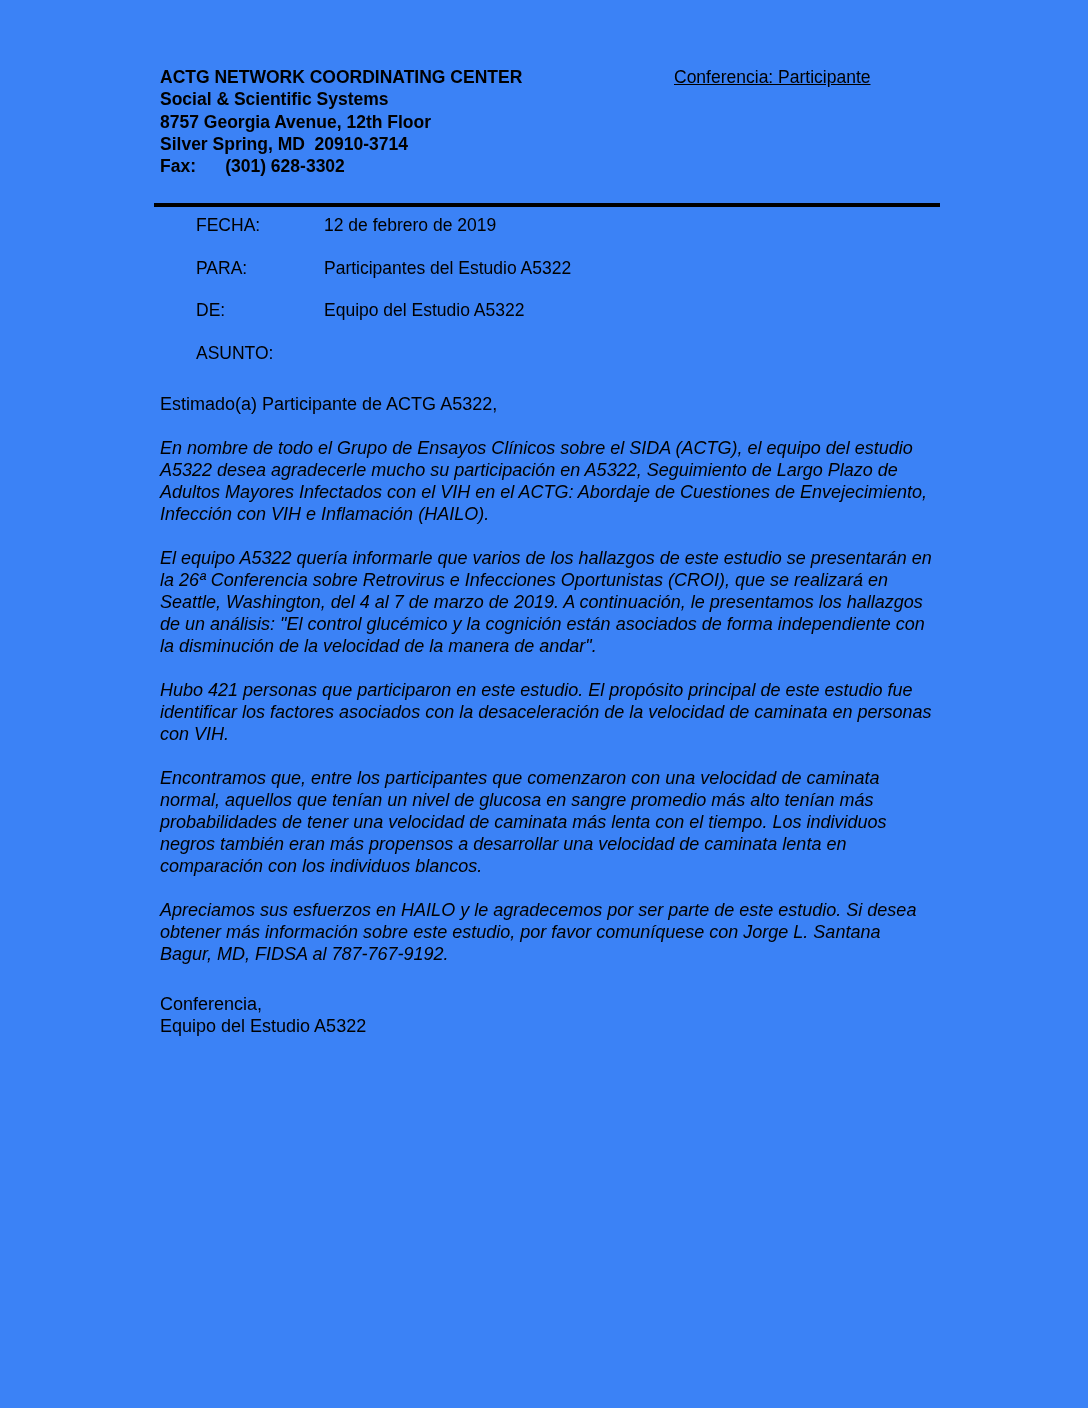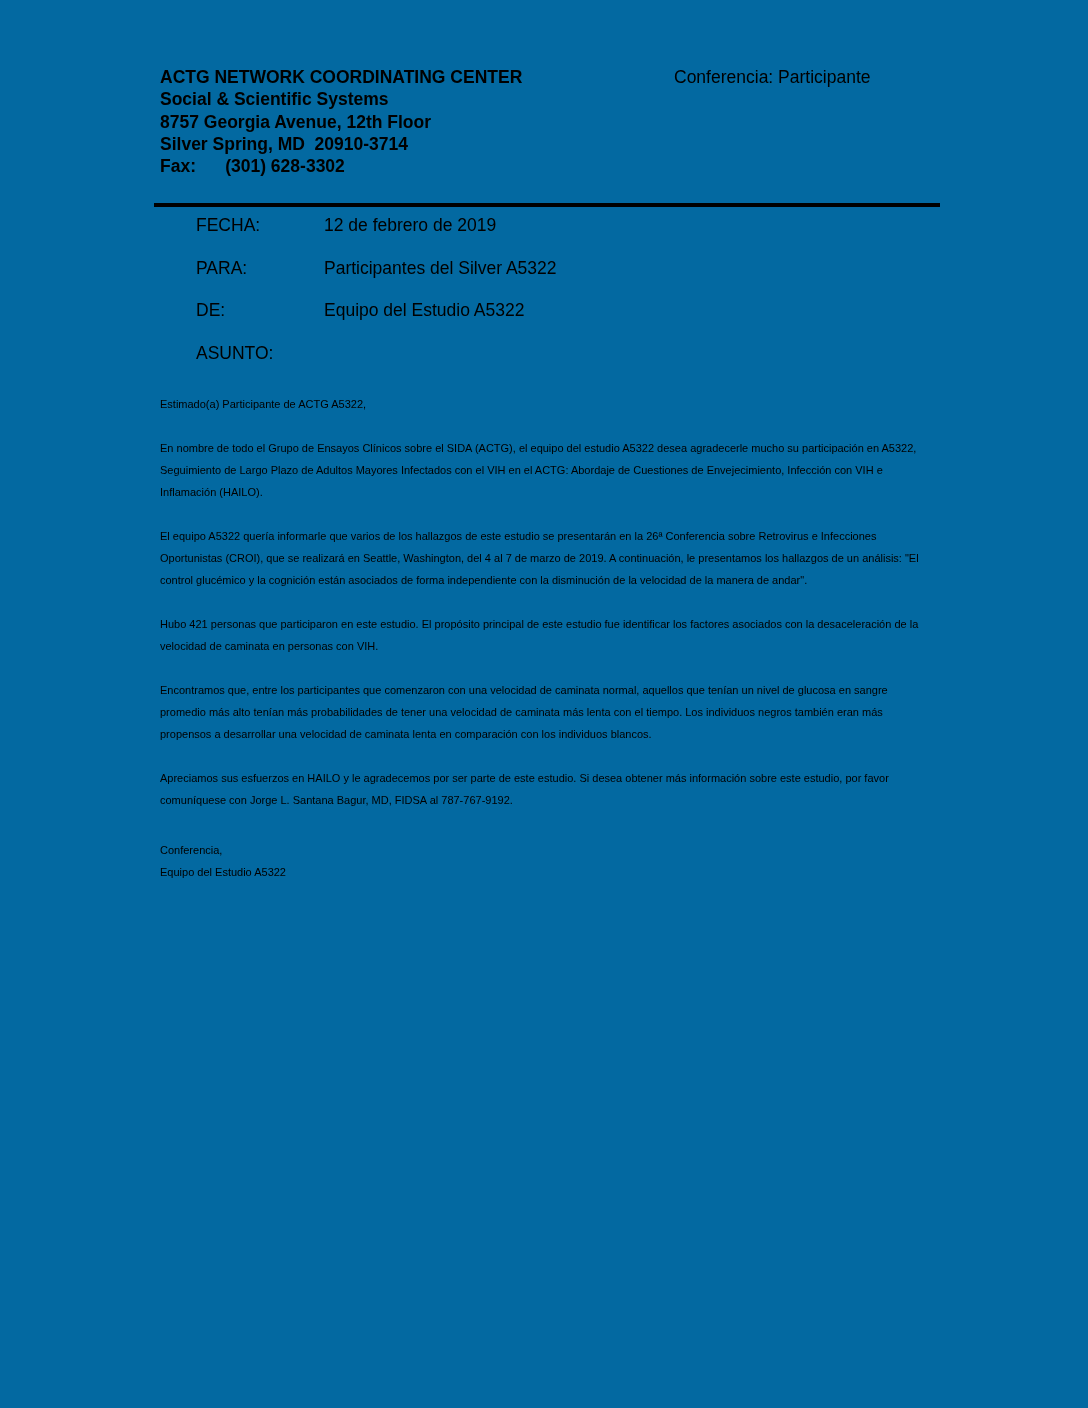--- a/index.html
+++ b/index.html
@@ -6,21 +6,21 @@
   html, body {
     width: 1088px;
     background: #ffffff;
     font-family: "Liberation Sans", sans-serif;
     color: #000000;
   }
   .page {
     position: relative;
     width: 1088px;
     height: 1408px;
-    background: #0369a1;
+    background: #3b82f6;
     overflow: hidden;
   }
   .content {
     position: absolute;
     left: 160px;
     top: 66px;
     width: 772px;
   }
   .letterhead {
     position: relative;
@@ -30,20 +30,21 @@
   .letterhead-left div {
     font-weight: bold;
     white-space: pre;
   }
   .conference-label {
     position: absolute;
     left: 514px;
     top: 0;
     font-weight: normal;
     white-space: pre;
+    text-decoration: underline;
   }
   .divider {
     margin-top: 26px;
     margin-left: -6px;
     width: 786px;
     height: 0;
     border-top: 4px solid #000000;
   }
   .memo-fields {
     margin-top: 7px;
@@ -57,28 +58,29 @@
   }
   .memo-label {
     width: 128px;
     flex: 0 0 128px;
   }
   .memo-value {
     flex: 1;
   }
   .body-text {
     margin-top: 29px;
-    font-size: 11px;
+    font-size: 18px;
     line-height: 22px;
   }
   .salutation {
     margin-bottom: 22px;
   }
   .para {
     margin-bottom: 22px;
+    font-style: italic;
   }
   .closing-block {
     margin-top: 28px;
   }
 </style>
 </head>
 <body>
 
 <div class="page">
   <div class="content">
@@ -96,21 +98,21 @@
 
     <div class="divider"></div>
 
     <div class="memo-fields">
       <div class="memo-row">
         <div class="memo-label">FECHA:</div>
         <div class="memo-value">12 de febrero de 2019</div>
       </div>
       <div class="memo-row">
         <div class="memo-label">PARA:</div>
-        <div class="memo-value">Participantes del Silver A5322</div>
+        <div class="memo-value">Participantes del Estudio A5322</div>
       </div>
       <div class="memo-row">
         <div class="memo-label">DE:</div>
         <div class="memo-value">Equipo del Estudio A5322</div>
       </div>
       <div class="memo-row">
         <div class="memo-label">ASUNTO:</div>
       </div>
     </div>
 

